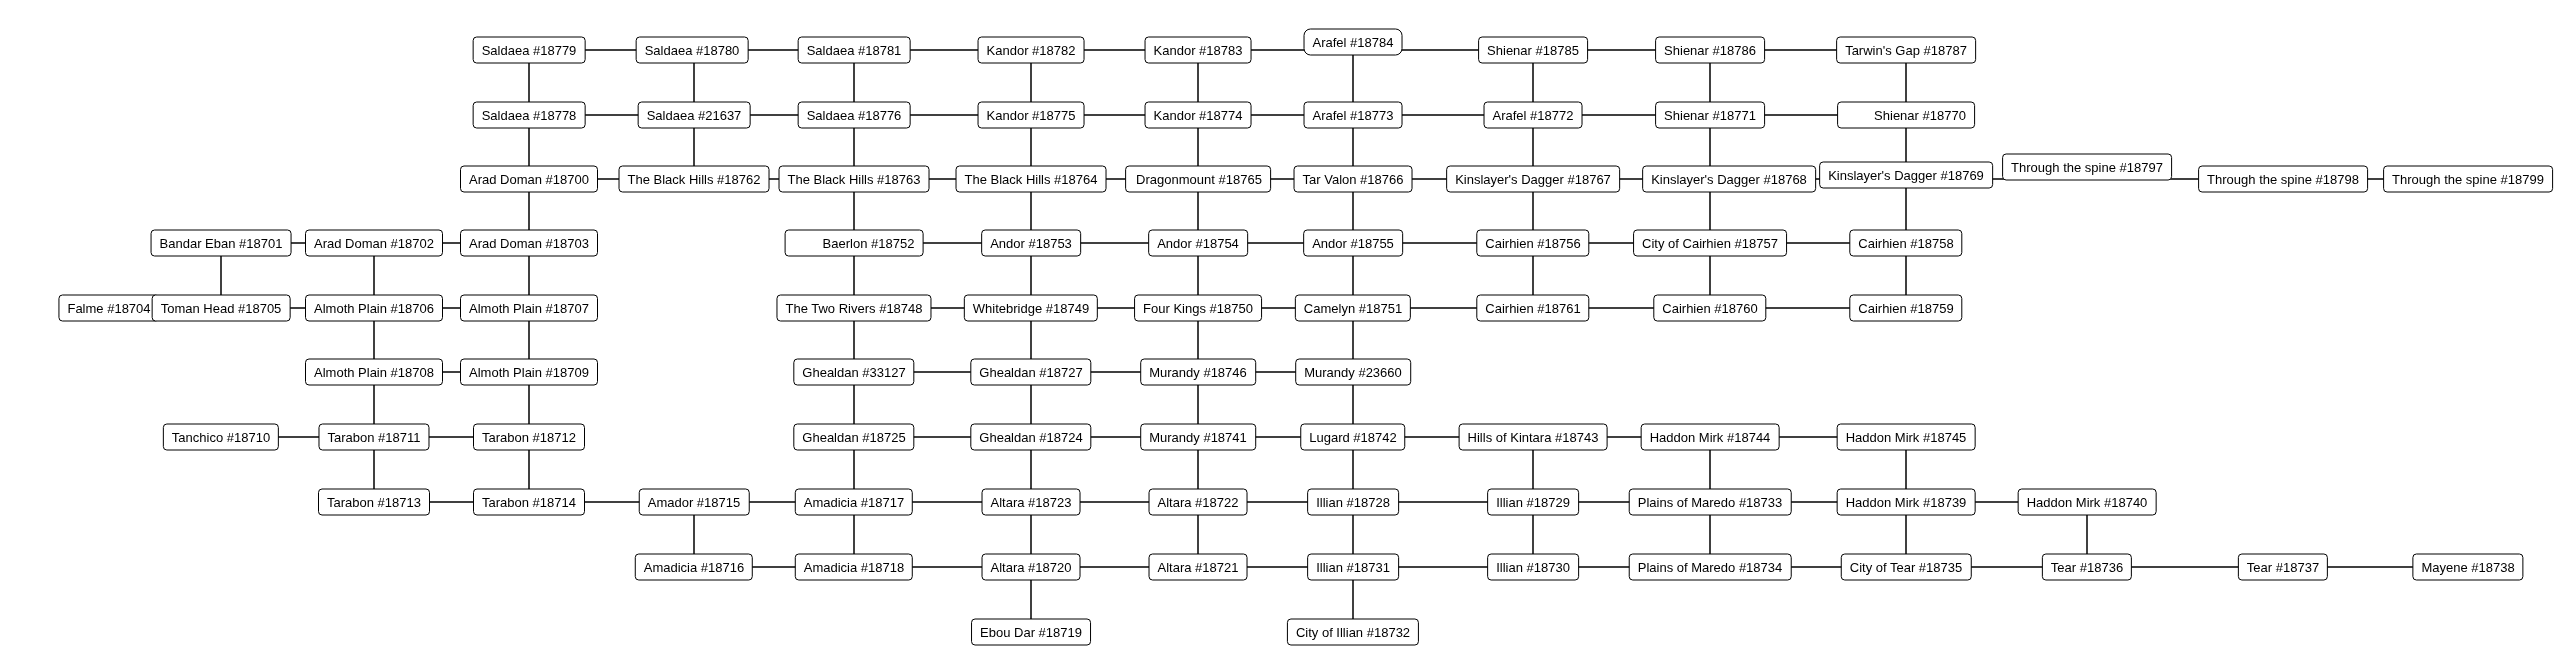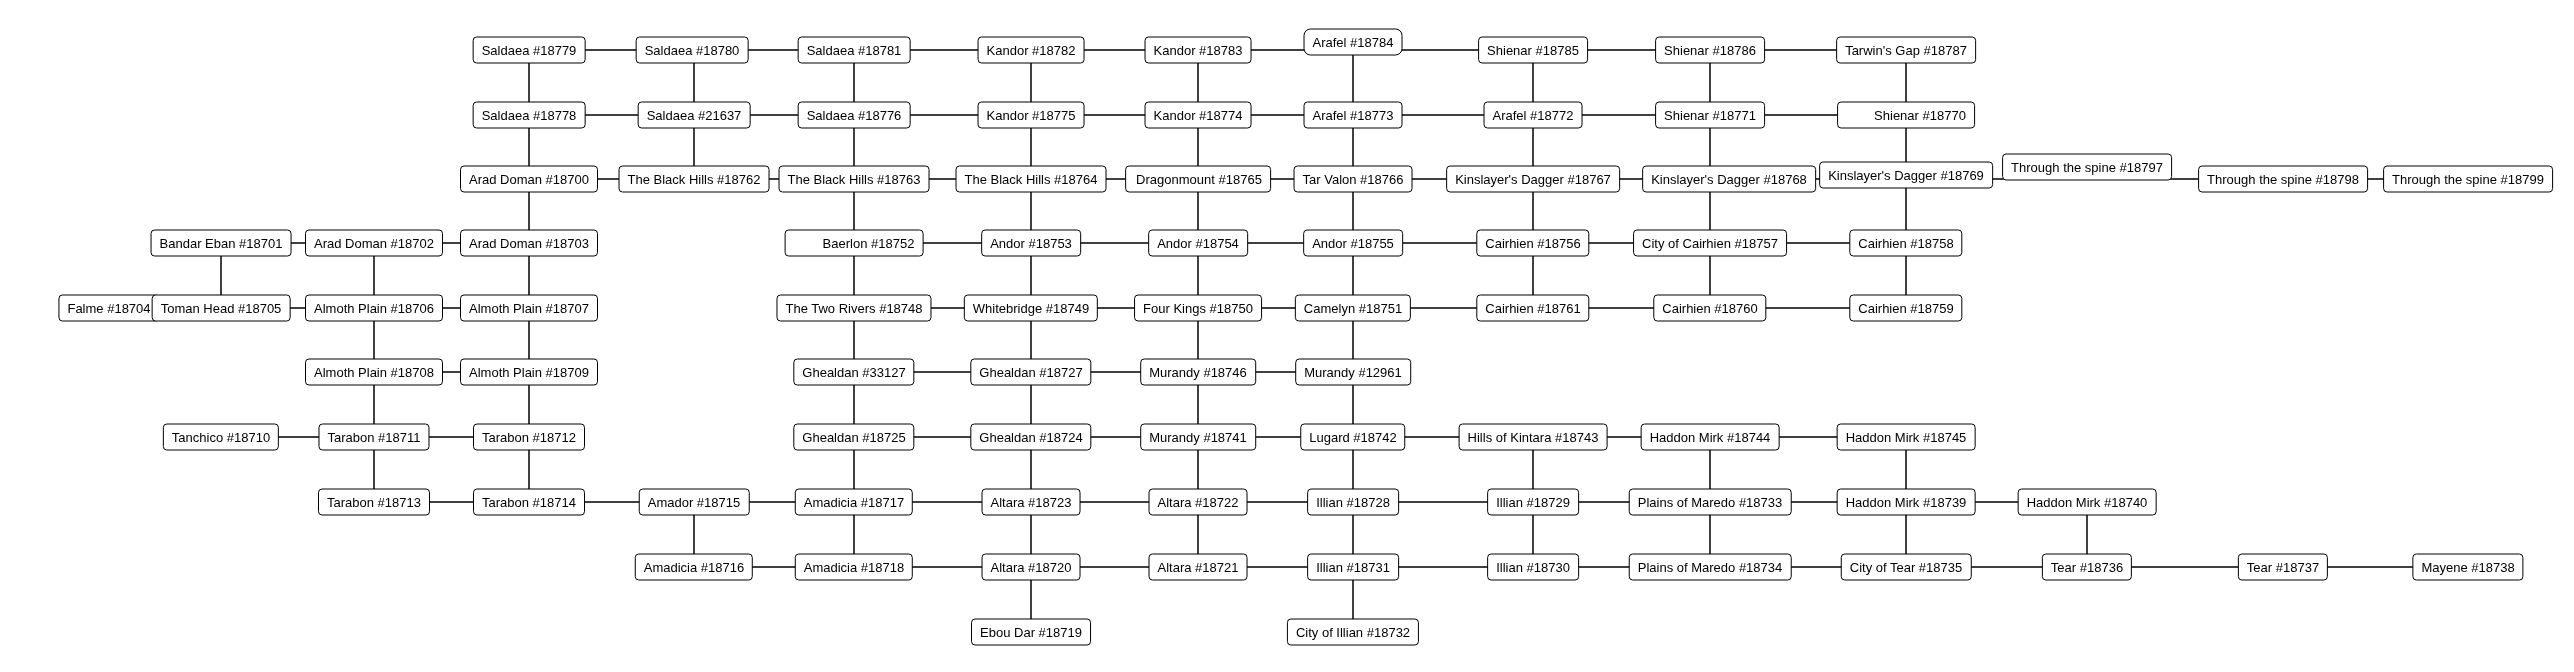--- a/index.html
+++ b/index.html
@@ -225,21 +225,21 @@
       <div class="node" style="left: 2283px; top: 567px;">Tear #18737</div>
       <div class="node" style="left: 2468px; top: 567px;">Mayene #18738</div>
       <div class="node" style="left: 1906px; top: 502px;">Haddon Mirk #18739</div>
       <div class="node" style="left: 2087px; top: 502px;">Haddon Mirk #18740</div>
       <div class="node" style="left: 1198px; top: 437px;">Murandy #18741</div>
       <div class="node" style="left: 1353px; top: 437px;">Lugard #18742</div>
       <div class="node" style="left: 1533px; top: 437px;">Hills of Kintara #18743</div>
       <div class="node" style="left: 1710px; top: 437px;">Haddon Mirk #18744</div>
       <div class="node" style="left: 1906px; top: 437px;">Haddon Mirk #18745</div>
       <div class="node" style="left: 1198px; top: 372px;">Murandy #18746</div>
-      <div class="node" style="left: 1353px; top: 372px;">Murandy #12961</div>
+      <div class="node" style="left: 1353px; top: 372px;">Murandy #23660</div>
       <div class="node" style="left: 854px; top: 308px;">The Two Rivers #18748</div>
       <div class="node" style="left: 1031px; top: 308px;">Whitebridge #18749</div>
       <div class="node" style="left: 1198px; top: 308px;">Four Kings #18750</div>
       <div class="node" style="left: 1353px; top: 308px;">Camelyn #18751</div>
       <div class="node" style="left: 854px; top: 243px; padding-left: 37px;">Baerlon #18752</div>
       <div class="node" style="left: 1031px; top: 243px;">Andor #18753</div>
       <div class="node" style="left: 1198px; top: 243px;">Andor #18754</div>
       <div class="node" style="left: 1353px; top: 243px;">Andor #18755</div>
       <div class="node" style="left: 1533px; top: 243px;">Cairhien #18756</div>
       <div class="node" style="left: 1710px; top: 243px;">City of Cairhien #18757</div>

